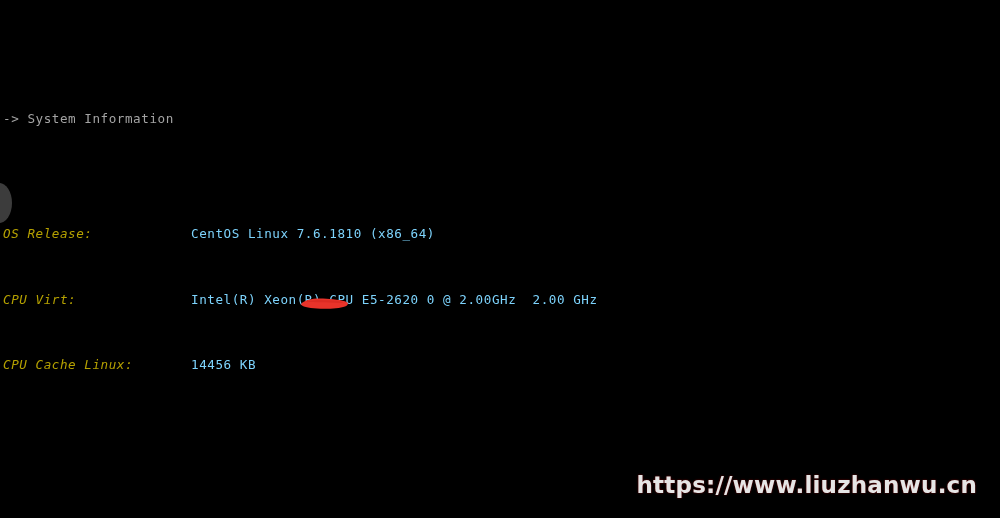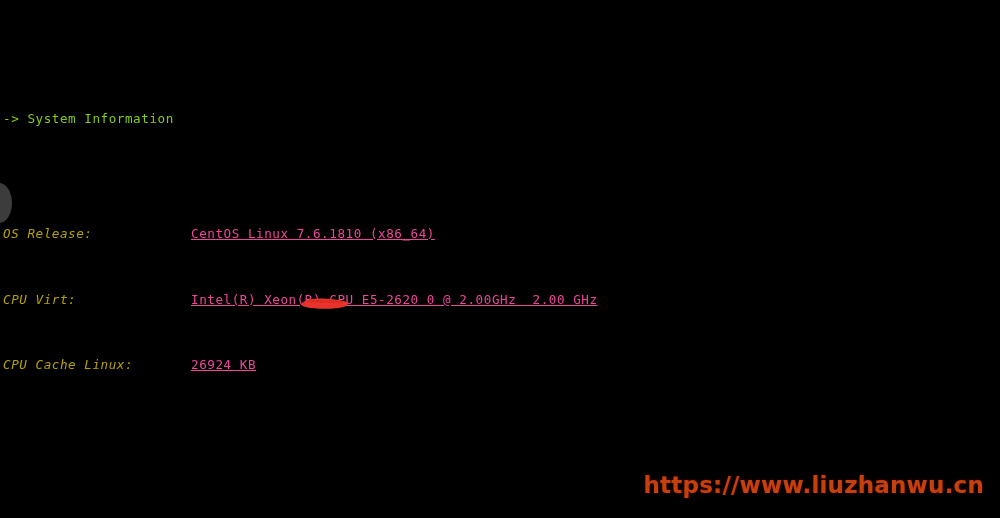--- a/index.html
+++ b/index.html
@@ -29,32 +29,32 @@
   }
 
   .line {
     height: 16.45px;
     white-space: pre;
   }
 
   .blank { height: 16.45px; }
 
   .section-head {
-    color: #84cc16;
+    color: #a3a3a3;
   }
 
   .lbl {
     color: #b5a100;
     display: inline-block;
     width: 188px;
     vertical-align: top;
     font-style: italic;
   }
 
-  .val      { color: #ec4899; text-decoration: underline; }
+  .val      { color: #7dd3fc; }
   .green    { color: #15a015; }
 
   
   #screen-pad { padding-top: 12px; padding-left: 3px; }
 
   
   #redaction {
     position: absolute;
     left: 299px;
     top: 295px;
@@ -70,23 +70,23 @@
     top: 183px;
     width: 26px;
     height: 40px;
     border-radius: 50%;
     background: rgba(150,150,150,0.40);
     pointer-events: none;
   }
 
   #watermark {
     position: absolute;
-    right: 16px;
+    right: 23px;
     bottom: 20px;
-    color: #c2410c;
+    color: #e5e5e5;
     font-family: "DejaVu Sans", "Liberation Sans", sans-serif;
     font-size: 23px;
     font-weight: bold;
     letter-spacing: 0.2px;
     text-shadow: 0 0 2px rgba(229,0,0,0.55);
     white-space: nowrap;
   }
 </style>
 </head>
 <body>
@@ -95,21 +95,21 @@
   <div id="screen-pad">
 
     
     <div class="line section-head">-&gt; System Information</div>
     <div class="blank"></div>
 
     <div class="line"><span class="lbl">OS Release:</span><span class="val">CentOS Linux 7.6.1810 (x86_64)</span></div>
 
     <div class="line"><span class="lbl">CPU Virt:</span><span class="val">Intel(R) Xeon(R) CPU E5-2620 0 @ 2.00GHz  2.00 GHz</span></div>
 
-    <div class="line"><span class="lbl">CPU Cache Linux:</span><span class="val">26924 KB</span></div>
+    <div class="line"><span class="lbl">CPU Cache Linux:</span><span class="val">14456 KB</span></div>
 
 
 
     
 
     
 
     
 
     

